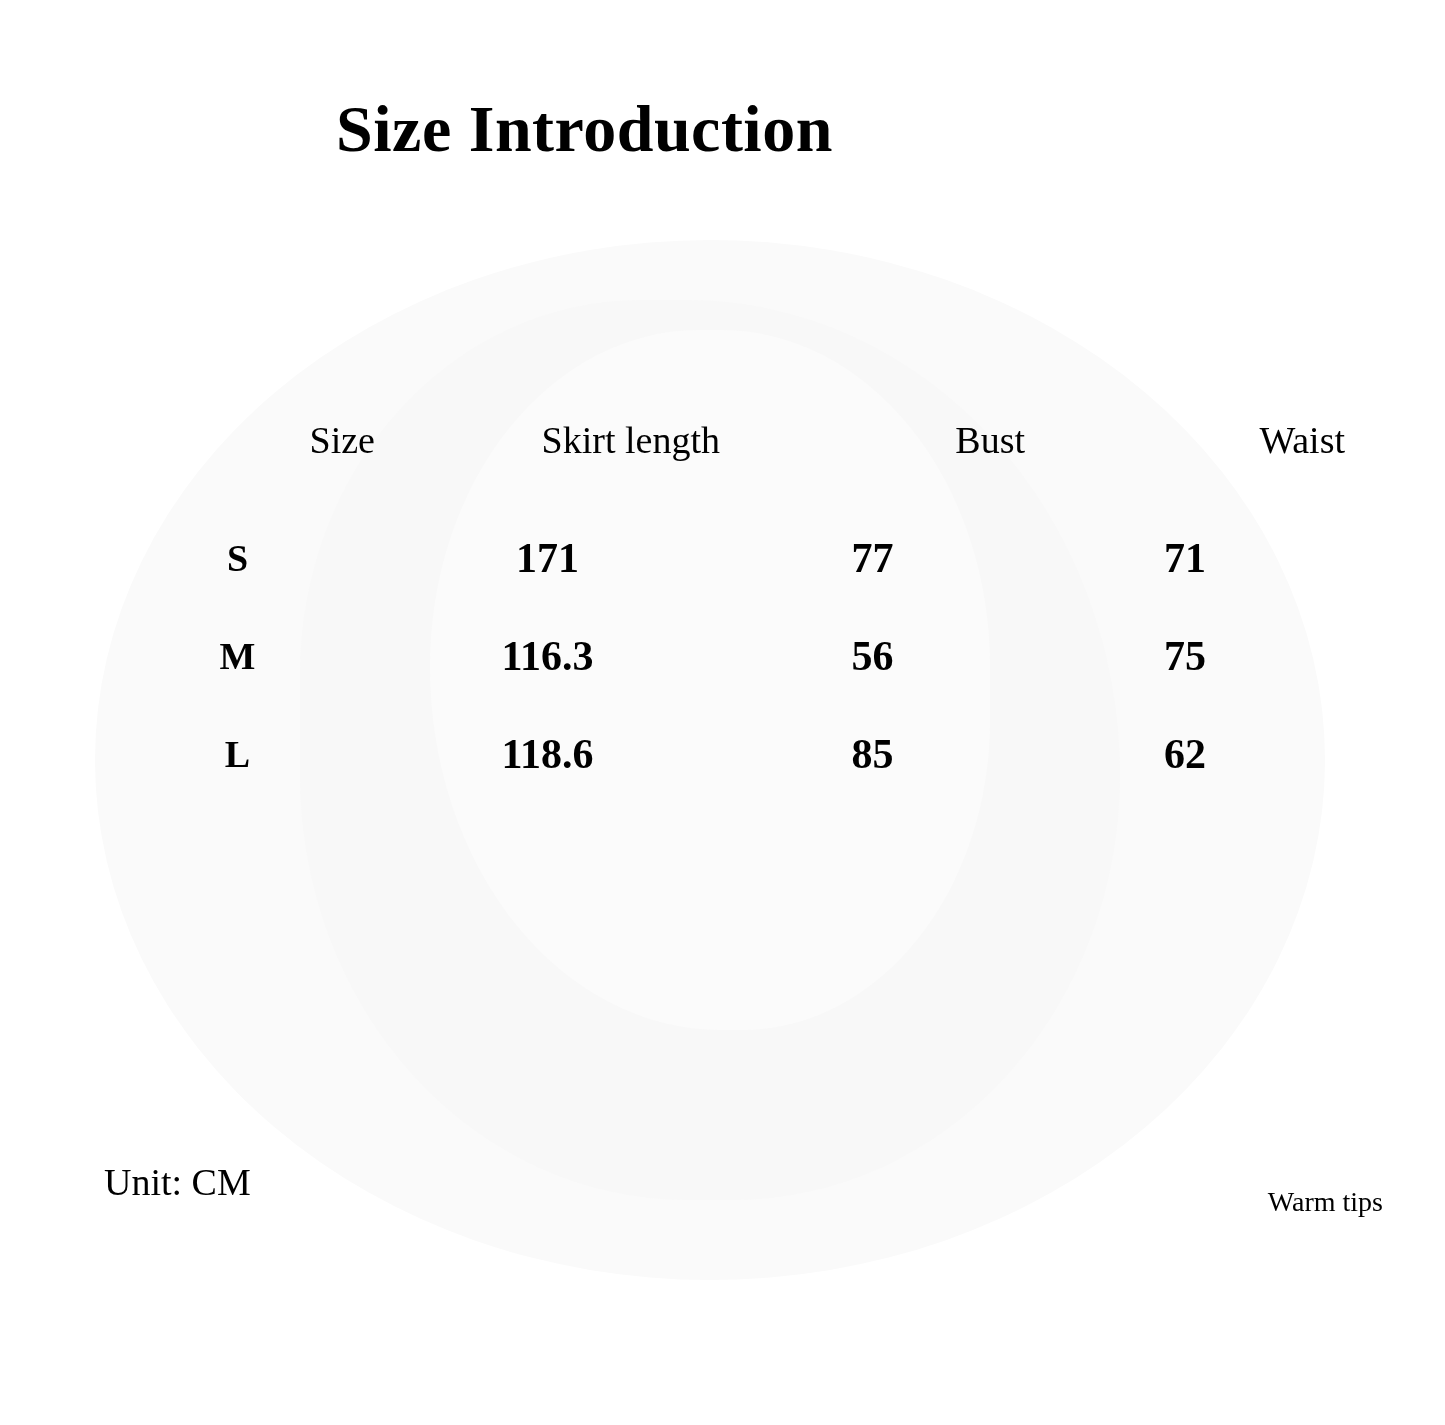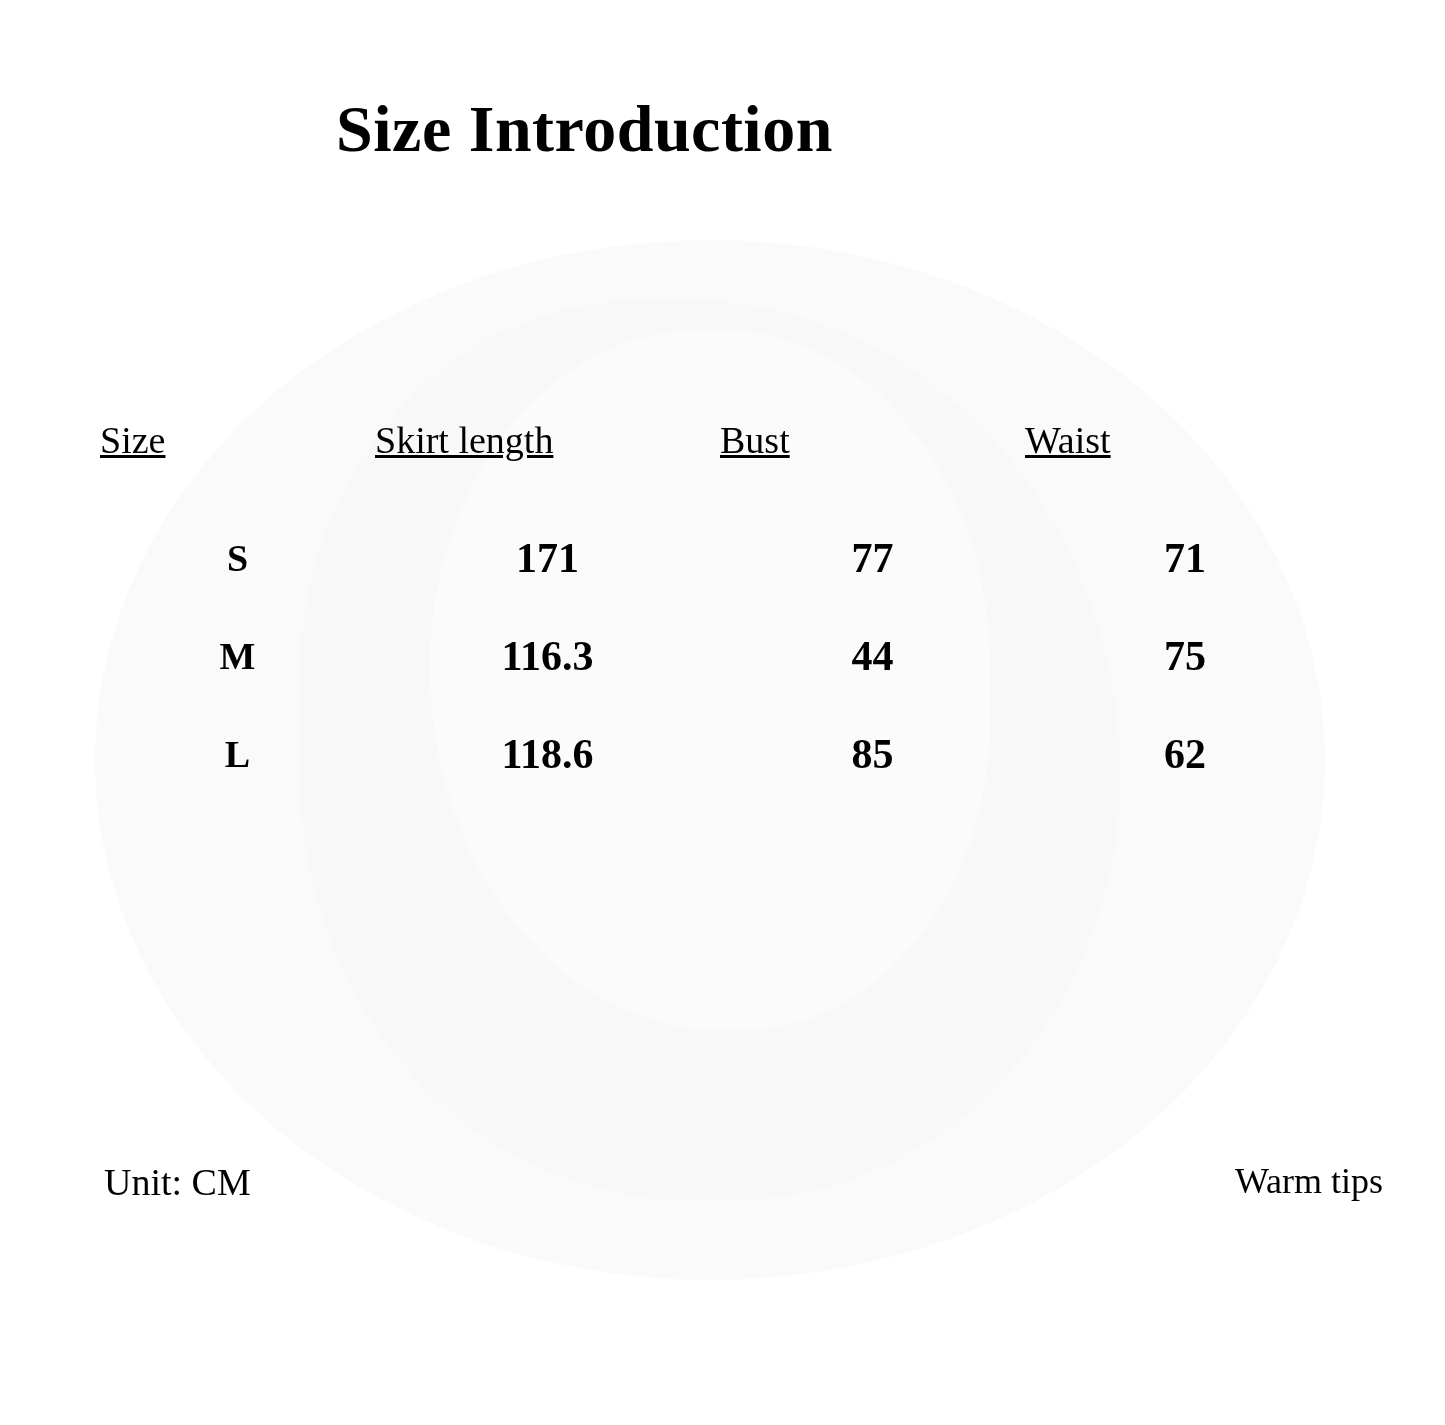--- a/index.html
+++ b/index.html
@@ -60,24 +60,23 @@
     table-layout: fixed;
   }
   table.size-table col.c1 { width: 275px; }
   table.size-table col.c2 { width: 345px; }
   table.size-table col.c3 { width: 305px; }
   table.size-table col.c4 { width: 320px; }
 
   table.size-table th {
     font-weight: 400;
     font-size: 38px;
-    text-align: left;
+    text-align: right;
     padding: 0 0 48px 0;
     vertical-align: middle;
-    text-decoration: underline;
   }
   table.size-table td {
     font-weight: 700;
     font-size: 40px;
     text-align: center;
     padding: 24px 0 26px 0;
     vertical-align: middle;
   }
   table.size-table td.size-cell {
     font-size: 38px;
@@ -90,22 +89,22 @@
   .unit {
     position: absolute;
     left: 104px;
     top: 1160px;
     font-size: 38px;
     font-weight: 400;
   }
   .warm-tips {
     position: absolute;
     right: 62px;
-    top: 1160px;
-    font-size: 36px;
+    top: 1186px;
+    font-size: 28px;
     font-weight: 400;
   }
   .note {
     position: absolute;
     left: 0;
     top: 1268px;
     width: 1445px;
     text-align: center;
     font-size: 32px;
     font-weight: 400;
@@ -144,21 +143,21 @@
     <tbody>
       <tr>
         <td class="size-cell">S</td>
         <td class="num">171</td>
         <td class="num">77</td>
         <td class="num">71</td>
       </tr>
       <tr>
         <td class="size-cell">M</td>
         <td class="num">116.3</td>
-        <td class="num">44</td>
+        <td class="num">56</td>
         <td class="num">75</td>
       </tr>
       <tr>
         <td class="size-cell">L</td>
         <td class="num">118.6</td>
         <td class="num">85</td>
         <td class="num">62</td>
       </tr>
     </tbody>
   </table>

